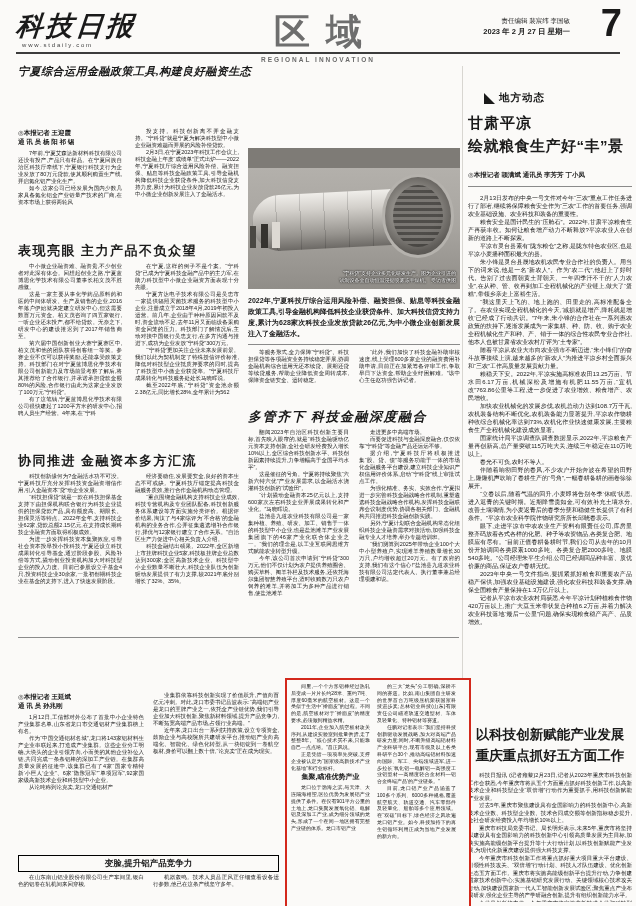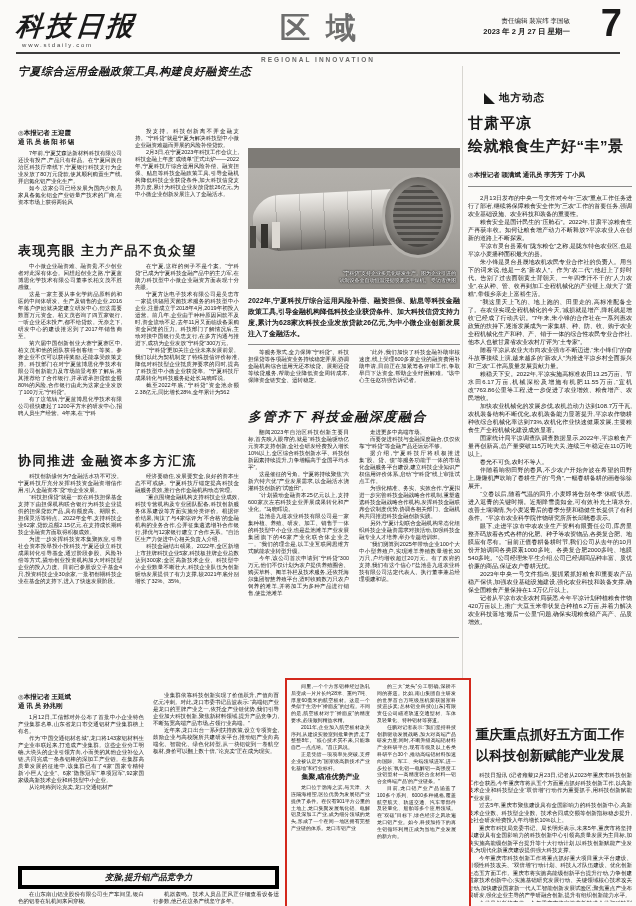--- a/index.html
+++ b/index.html
@@ -10,21 +10,21 @@
   .cols{display:flex;justify-content:space-between;overflow:hidden;}
   .col{overflow:hidden;}
   .body-sm{font-size:5.5px;line-height:7px;}
   .body-xs{font-size:5px;line-height:6.8px;}
   .sec-head{font-size:13px;font-weight:900;letter-spacing:1.5px;white-space:nowrap;}
   .byline{font-size:6.5px;font-weight:bold;line-height:9px;white-space:nowrap;}
   
   .logo{font-family:"DejaVu Serif","Liberation Serif",serif;font-style:italic;font-weight:bold;
         font-size:27px;letter-spacing:3px;transform:skewX(-5deg);}
   .logo-url{font-size:6px;letter-spacing:1.8px;color:#3e3e3e;}
-  .zone-cn{font-size:30px;font-weight:900;letter-spacing:16px;color:#6e6e6e;padding-left:16px;}
+  .zone-cn{font-size:36px;font-weight:900;letter-spacing:16px;color:#6e6e6e;padding-left:16px;}
   .zone-en{background:#fbfaf8;padding:0 8px;font-size:6.5px;font-weight:bold;color:#6a6a6a;letter-spacing:2px;}
   .hrule{background:#3c3c3c;height:2px;}
   .thinrule{background:#8a8a8a;height:1px;}
   
   .photo{background:linear-gradient(180deg,#b7b4af 0%,#a8a5a0 55%,#908d88 100%);overflow:hidden;}
   .ph-ceiling{position:absolute;left:0;top:0;right:0;height:20px;background:#7e7b76;}
   .ph-vessel{position:absolute;left:4px;top:44px;width:166px;height:56px;border-radius:28px;
              background:linear-gradient(180deg,#f0eeea 0%,#d2cfca 30%,#96938e 75%,#6c6965 100%);
              transform:rotate(-3deg);}
   .ph-rings{position:absolute;inset:0;border-radius:28px;
@@ -32,22 +32,22 @@
   .ph-cap{position:absolute;right:6px;top:26px;width:66px;height:78px;border-radius:50%;
           border:3px solid #b5b2ad;background:radial-gradient(circle at 45% 45%,#8f8c87 0 40%,#5f5c58 70%,#4a4844 100%);overflow:hidden;}
   .ph-tubes{position:absolute;inset:8px;border-radius:50%;
             background:repeating-linear-gradient(0deg,#3f3d3a 0 3px,#75726e 3px 6px);opacity:.8;}
   .ph-p1{position:absolute;left:13px;top:76px;width:7px;height:24px;background:#35332f;}
   .ph-p2{position:absolute;left:24px;top:74px;width:8px;height:26px;background:#ddd9d3;}
   .ph-p3{position:absolute;left:2px;top:78px;width:6px;height:22px;background:#4a4843;}
   .ph-cap-text{position:absolute;right:4px;bottom:5px;text-align:right;color:#fff;
                font-size:5px;line-height:7px;text-shadow:0 0 2px #000,0 0 2px #000;}
   .standfirst{font-size:7px;line-height:11px;font-weight:bold;text-align:justify;}
-  .subhead-box{margin-top:20px;border:4px solid #000000;height:15px;line-height:15px;
-               text-align:center;font-weight:bold;font-size:8.5px;overflow:hidden;font-style:italic;}
+  .subhead-box{margin-top:9px;border:1px solid #000000;height:15px;line-height:15px;
+               text-align:center;font-weight:bold;font-size:8.5px;overflow:hidden;}
   .redbox{border:2px solid #d3281c;padding:3px 4px;display:flex;gap:7px;background:#fbfaf8;}
   .inner-subhead{font-size:7px;font-weight:bold;text-align:center;margin:3px 0;text-indent:0;}
   .tri{width:0;height:0;border-left:11px solid #1a1a1a;border-top:11px solid transparent;margin-right:4px;}
   .vrule{background:#d8d6d1;width:1px;}
 </style>
 </head>
 <body>
 
 <div class="page">
 
@@ -183,22 +183,22 @@
       <p class="bp">国家统计局平凉调查队调查数据显示,2022年,平凉粮食产量再创新高,总产量突破115万吨大关,连续三年稳定在110万吨以上。</p>
       <p class="bp">春光不可负,农时不等人。</p>
       <p class="bp">伴随着响彻田野的春风,不少农户开始奔波在希望的田野上,隆隆机声吹响了春耕生产的“号角”,一幅春耕备耕的画卷徐徐展开。</p>
       <p class="bp">“立春以后,随着气温的回升,小麦即将告别冬季‘休眠’状态,进入返青的关键时期。近期降雪贵如金,可有效补充土壤水分,改善土壤墒情,为小麦返青后的春季分蘖和稳健生长提供了有利条件。”平凉市农业科学院作物研究所所长邱晓春表示。</p>
       <p class="bp">眼下,走进平凉市中农农业生产资料有限责任公司,库房里整齐码放着各式各样的化肥、种子等农资物品,各类复合肥、地膜应有尽有。“目前正值春耕备耕时节,我们公司从去年的10月份开始调回各类尿素1000多吨、各类复合肥2000多吨、地膜540多吨。”公司经理朱平生介绍,公司已经调回品种丰富、质优价廉的商品,保证农户春耕无忧。</p>
       <p class="bp">2023年中央一号文件指出,要抓紧抓好粮食和重要农产品稳产保供,加强农业基础设施建设,强化农业科技和装备支撑,确保全国粮食产量保持在1.3万亿斤以上。</p>
       <p class="bp">记者从平凉市农业农村局获悉,今年平凉计划种植粮食作物420万亩以上,推广大豆玉米带状复合种植6.2万亩,并着力解决农业科技落地“最后一公里”问题,确保实现粮食稳产高产、品质增效。</p>
     </div>
 
   <div class="abs" style="left:468px;top:724px;width:164px;text-align:center;">
+    <div style="font-size:13.5px;font-weight:900;line-height:21px;">以科技创新赋能产业发展</div>
     <div style="font-size:13.5px;font-weight:900;line-height:21px;">重庆重点抓好五方面工作</div>
-    <div style="font-size:13.5px;font-weight:900;line-height:21px;">以科技创新赋能产业发展</div>
   </div>
   <div class="abs" style="left:468px;top:772px;width:164px;height:130px;overflow:hidden;font-size:5.5px;line-height:7.5px;">
       <p class="bp">科技日报讯 (记者雍黎)2月23日,记者从2023年重庆市科技创新工作会获悉,今年重庆市将从五个方面重点抓好科技创新工作,以高新技术企业和科技型企业“双倍增”行动作为重要抓手,用科技创新赋能产业发展。</p>
       <p class="bp">过去5年,重庆市聚焦建设具有全国影响力的科技创新中心,高新技术企业数、科技型企业数、技术合同成交额等创新指标稳步提升,全社会研发经费投入年均增长10%以上。</p>
       <p class="bp">重庆市科技局党委书记、局长明炬表示,未来5年,重庆市将坚持以建设具有全国影响力的科技创新中心引领高质量发展为主目标,加快实施高能级创新平台提升等十大行动计划,以科技创新赋能产业发展,为现代化新重庆建设提供强大科技支撑。</p>
       <p class="bp">今年重庆市科技创新工作将重点抓好重大项目重大平台建设、引领性科技攻关、“双倍增”行动计划、科技人才队伍建设、优化创新生态五方面工作。重庆市将实施高能级创新平台提升行动,力争创建国家技术创新中心;实施基础研究发展行动、关键领域核心技术攻关行动,加快建设国家新一代人工智能创新发展试验区;聚焦重点产业布局研发,强化企业主导的产学研融合创新,提升有组织创新能力水平。</p>
       <p class="bp">企业是创新的主体。今年重庆市将实施高新技术企业和科技型企业“双倍增”行动,聚焦提升企业创新力和竞争力,构建科技型企业梯次培育体系,推动创新资源和要素向企业集聚,加快培育更多创新型、高质量市场主体。</p>
     </div>
 
 

